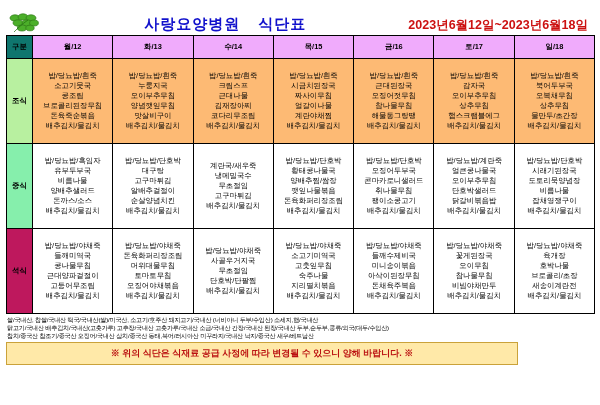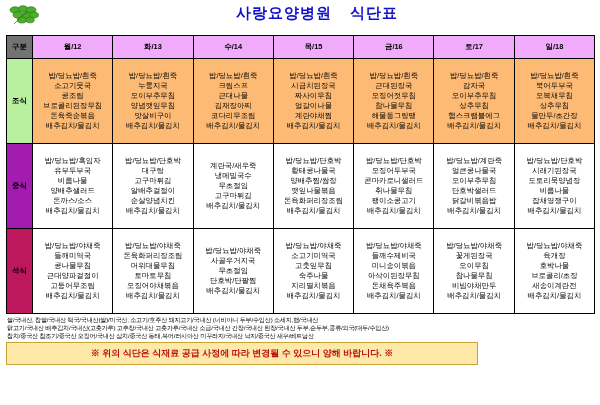--- a/index.html
+++ b/index.html
@@ -9,21 +9,21 @@
     font-family:"Liberation Sans", sans-serif;
     overflow:hidden;
   }
   .page{
     position:relative;width:600px;height:405px;
     box-sizing:border-box;
     padding:4px 6px 0 6px;
   }
   
   .titlebar{
-    display:flex;align-items:flex-start;
+    display:flex;align-items:flex-end;
     height:30px;
     padding:0 2px;
   }
   .leaf{
     width:34px;height:22px;flex:0 0 34px;
     position:relative;
   }
   .leaf svg{display:block;}
   .title-main{
     flex:1 1 auto;
@@ -62,33 +62,33 @@
   col.c0{width:26px;}
   col.cd{width:80.3px;}
 
   th.hdr{
     height:22px;
     font-size:10.5px;
     font-weight:bold;
     background:#f0abfc;
   }
   th.corner{
-    background:#737373;
+    background:#0f766e;
     font-size:9px;
     font-weight:bold;
     line-height:1.0;
   }
   .mealcell{
     font-weight:bold;
     font-size:10.5px;
     line-height:1.05;
     margin-top:18px;
   }
   .m-breakfast{background:#b8f0a0;}
-  .m-lunch{background:#a21caf;}
+  .m-lunch{background:#86efac;}
   .m-dinner{background:#be185d;}
 
   td.dish{
     padding:3px 1px 3px 1px;
     height:84px;
   }
   td.dish .ln{white-space:nowrap;}
   
   tr.r-break td.dish{background:#fdba74;}
   tr.r-lunch td.dish{background:#ffffff;}
@@ -101,21 +101,21 @@
     font-size:6.1px;
     line-height:1.28;
     color:#000;
     border:0;
     padding:0 1px;
     letter-spacing:-0.2px;
   }
   .foot .fl{white-space:nowrap;overflow:hidden;}
   .notice{
     margin-top:3px;
-    width:472px;
+    width:512px;
     box-sizing:border-box;
     background:#ffe9a8;
     border:1px solid #caa23a;
     text-align:center;
     color:#bb1111;
     font-size:9px;
     font-weight:bold;
     padding:4px 0;
   }
 </style>
@@ -138,20 +138,21 @@
           <ellipse cx="22" cy="16" rx="4.2" ry="2.8"></ellipse>
         </g>
         <g stroke="#1f6b10" stroke-width="0.7" fill="none">
           <path d="M6 20 C10 16 14 12 20 8"></path>
         </g>
       </svg>
     </span>
     <div class="title-main">
       <span>사랑요양병원</span><span class="sp"></span><span>식단표</span>
     </div>
+    <div class="title-date">2023년6월12일~2023년6월18일</div>
   </div>
 
   <table class="menu">
     <colgroup>
       <col class="c0">
         <col class="cd">
         <col class="cd">
         <col class="cd">
         <col class="cd">
         <col class="cd">

